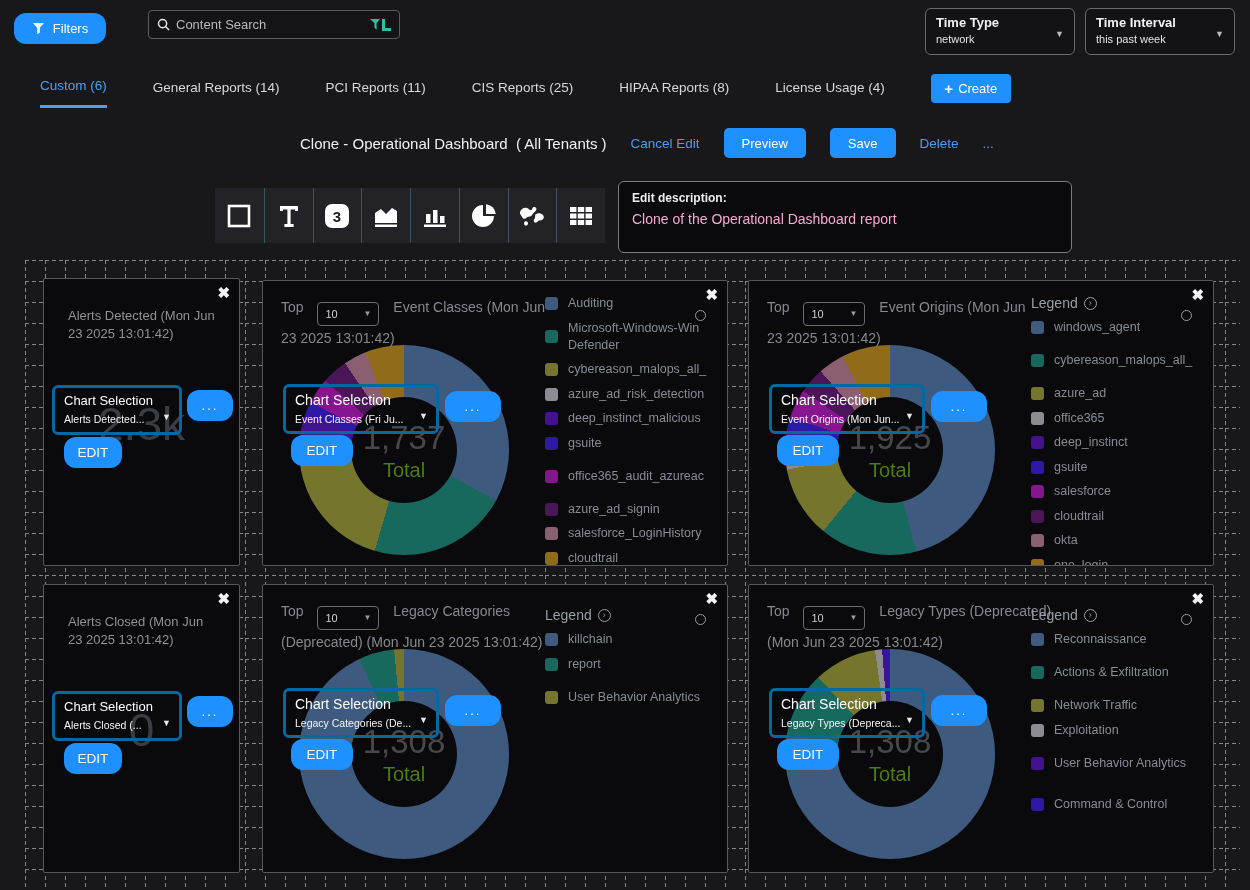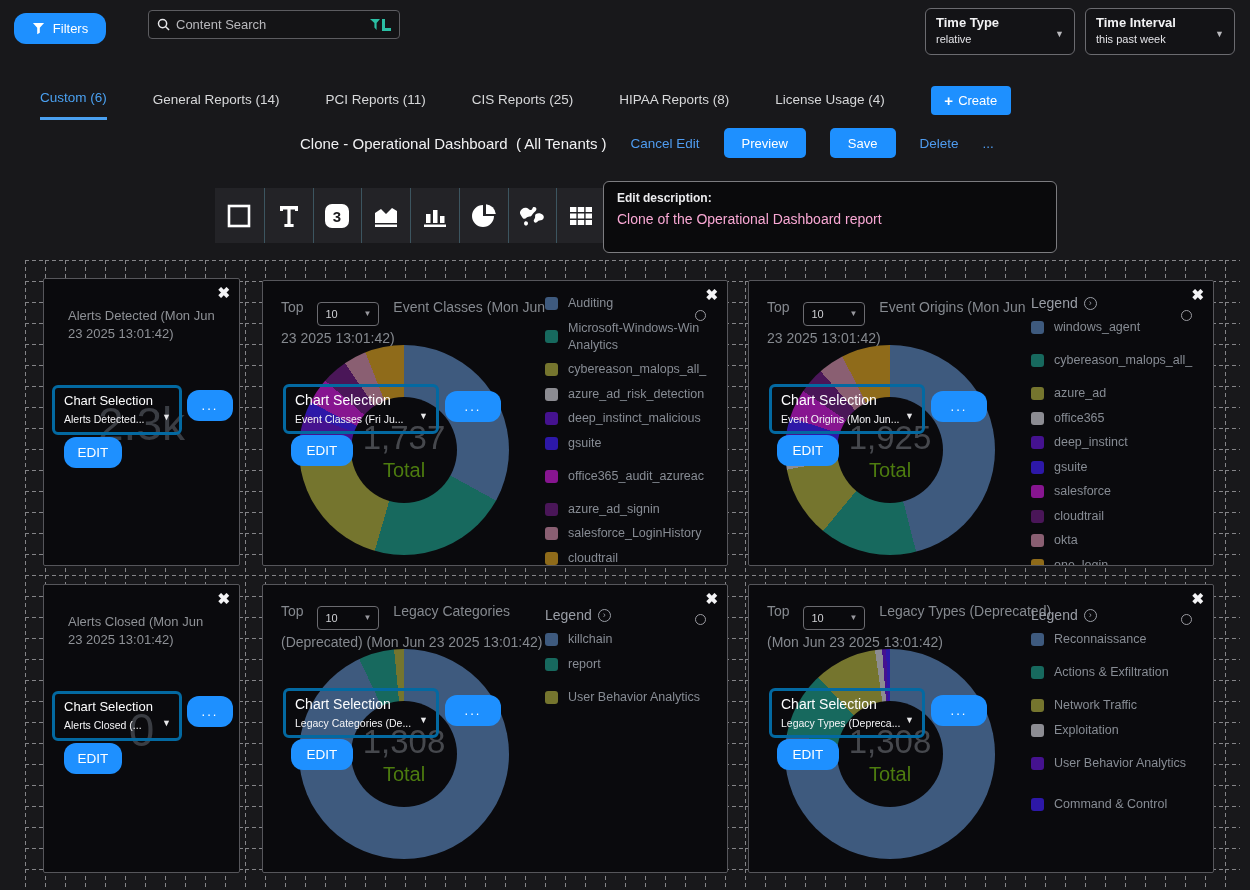--- a/index.html
+++ b/index.html
@@ -19,40 +19,40 @@
   #search-box input::placeholder { color: #b9b9bd; }
   .time-dd { position: absolute; top: 8px; width: 150px; height: 47px;
              border: 1px solid #6b6b70; border-radius: 6px; background: #131316;
              padding: 6px 10px; cursor: pointer; }
   #time-type { left: 925px; } #time-interval { left: 1085px; }
   .time-dd .dd-label { color: #f2f2f4; font-size: 13px; font-weight: bold; }
   .time-dd .dd-value { color: #e4e4e8; font-size: 11px; margin-top: 3px; }
   .time-dd .caret { position: absolute; right: 10px; top: 20px; color: #b9b9bd; font-size: 9px; }
 
   
-  #tabs { position: absolute; left: 40px; top: 90px; display: flex; align-items: center; gap: 46px; }
+  #tabs { position: absolute; left: 40px; top: 78px; display: flex; align-items: center; gap: 46px; }
   .tab { color: #d7d8da; font-size: 13.5px; padding-bottom: 12px; cursor: pointer; white-space: nowrap; }
   .tab.active { color: #4aa0f0; border-bottom: 3px solid #4aa0f0; }
   #create-btn { width: 80px; height: 29px; font-size: 13px; border-radius: 4px; margin-top: -10px; }
   #create-btn .plus { font-size: 15px; font-weight: bold; margin-right: -3px; }
 
   
   #title-row { position: absolute; left: 300px; top: 128px; display: flex; align-items: center; gap: 24px; }
   #report-title { color: #f1f1f3; font-size: 15px; white-space: pre; }
   .link-blue { color: #4f9cf0; font-size: 13.5px; cursor: pointer; white-space: nowrap; }
   .action-btn { height: 30px; padding: 0 18px; font-size: 13px; border-radius: 5px; }
 
   
   #wtoolbar { position: absolute; left: 215px; top: 188px; width: 390px; height: 55px;
               background: #232327; display: flex; }
   .wtool { width: 48.75px; display: flex; align-items: center; justify-content: center; cursor: pointer; }
   .wtool + .wtool { border-left: 1px solid #3c5560; }
 
   
-  #desc-box { position: absolute; left: 603px; top: 181px; width: 454px; height: 72px;
+  #desc-box { position: absolute; left: 618px; top: 181px; width: 454px; height: 72px;
               border: 1px solid #7c7c80; border-radius: 6px; background: #0a0a0c; padding: 9px 13px; }
   #desc-box .d-label { color: #ececef; font-size: 12px; font-weight: bold; }
   #desc-box .d-value { color: #f9a8d4; font-size: 14px; margin-top: 6px; }
 
   
   #canvas { position: absolute; left: 0; top: 258px; width: 1250px; height: 632px; }
   #gridsvg { position: absolute; left: 25px; top: 2px; opacity: .85; }
 
   .widget { position: absolute; background: #0a0a0d; border: 1px solid #56565b; border-radius: 2px;
             overflow: hidden; }
@@ -136,21 +136,21 @@
       </svg>
     <input type="text" placeholder="Content Search" style="">
     <svg width="21" height="14" viewBox="0 0 21 14">
         <path d="M0 1h10l-3.4 4v7L4.4 9.6V5z" fill="#2bbfa4"></path>
         <path d="M12 1h3v9h6v3h-9z" fill="#2bbfa4"></path>
       </svg>
   </div>
 
   <div id="time-type" class="time-dd">
     <div class="dd-label">Time Type</div>
-    <div class="dd-value">relative</div>
+    <div class="dd-value">network</div>
     <span class="caret">▼</span>
   </div>
   <div id="time-interval" class="time-dd">
     <div class="dd-label">Time Interval</div>
     <div class="dd-value">this past week</div>
     <span class="caret">▼</span>
   </div>
 
   <div id="tabs">
     <div class="tab active">Custom (6)</div>
@@ -280,21 +280,21 @@
           <div class="tot-lbl">Total</div>
         </div>
       </div>
       <div class="legend">
           <div class="legend-item">
             <span class="swatch" style="background: rgb(62, 90, 126);"></span>
             <span class="legend-label">Auditing</span>
           </div>
           <div class="legend-item tall">
             <span class="swatch" style="background: rgb(23, 105, 94);"></span>
-            <span class="legend-label">Microsoft-Windows-Win Analytics</span>
+            <span class="legend-label">Microsoft-Windows-Win Defender</span>
           </div>
           <div class="legend-item">
             <span class="swatch" style="background: rgb(117, 117, 46);"></span>
             <span class="legend-label">cybereason_malops_all_</span>
           </div>
           <div class="legend-item">
             <span class="swatch" style="background: rgb(140, 140, 146);"></span>
             <span class="legend-label">azure_ad_risk_detection</span>
           </div>
           <div class="legend-item">

